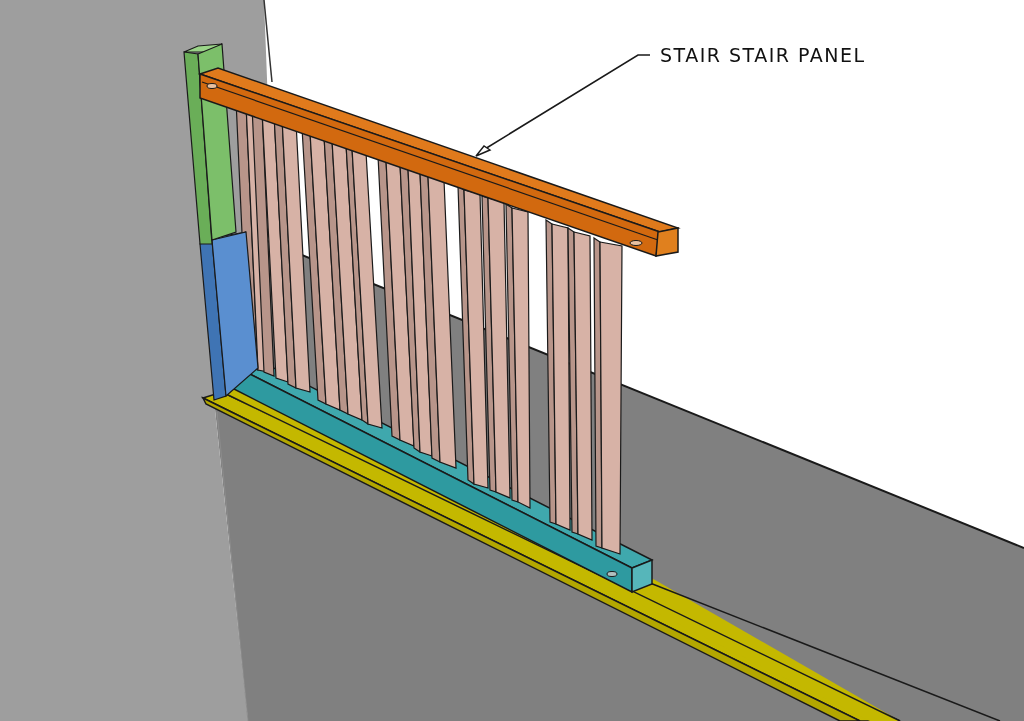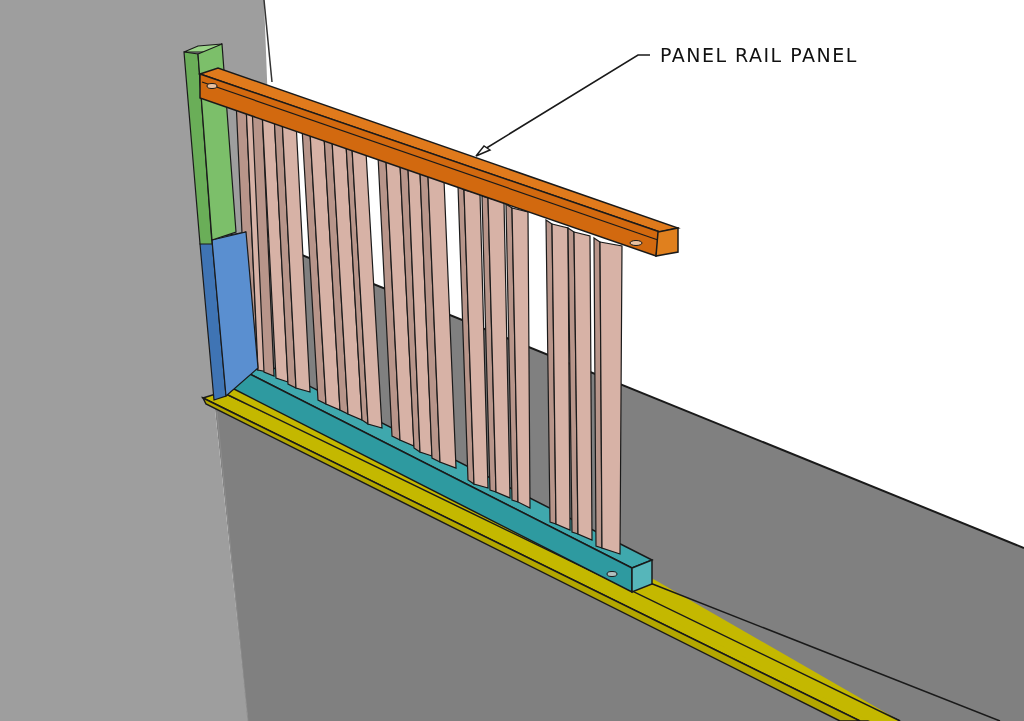--- a/index.html
+++ b/index.html
@@ -125,13 +125,13 @@
     <ellipse cx="212" cy="86" rx="5" ry="2.5" fill="#e8c0a0" stroke="#1a1a1a" stroke-width="1"></ellipse>
     <ellipse cx="636" cy="243" rx="6" ry="2.5" fill="#e8c0a0" stroke="#1a1a1a" stroke-width="1"></ellipse>
   </g>
 
   <g>
     <polyline points="650,55 638,55 480,152" fill="none" stroke="#1a1a1a" stroke-width="1.6"></polyline>
     <polygon points="476,156 484,146 490,150" fill="#ffffff" stroke="#1a1a1a" stroke-width="1.4"></polygon>
   </g>
 </svg>
 
-<div class="label">PANEL RAIL PANEL</div>
+<div class="label">STAIR STAIR PANEL</div>
 
 </body></html>

